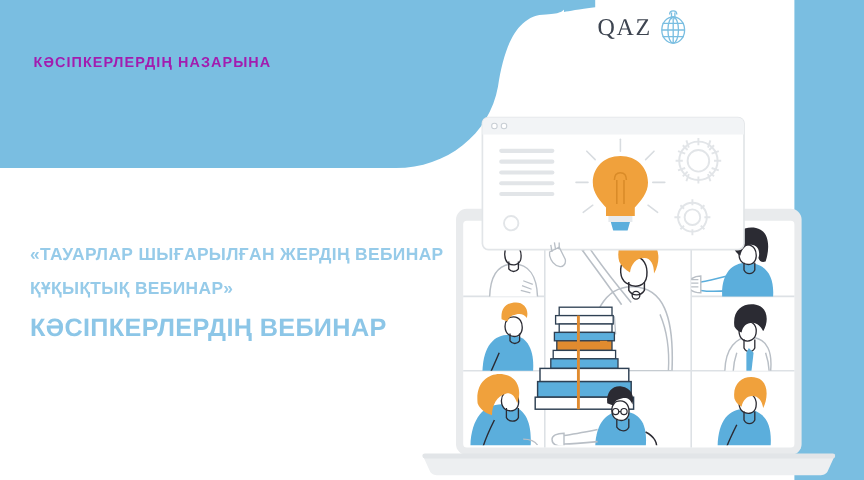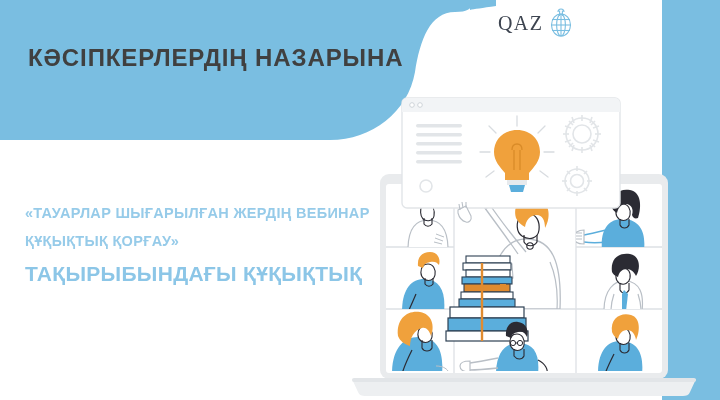--- a/index.html
+++ b/index.html
@@ -25,22 +25,22 @@
     width: 58px; height: 400px;
     background: #7ABEE1;
   }
 
   .banner-svg { position: absolute; left: 0; top: 0; }
 
   
   .banner-title {
     position: absolute;
     left: 28px; top: 46px;
-    color: #404040;
-    font-size: 24px;
+    color: #a21caf;
+    font-size: 12px;
     font-weight: bold;
     letter-spacing: 0.9px;
     line-height: 1;
     white-space: nowrap;
   }
 
   
   .title-block {
     position: absolute;
     left: 25px; top: 199px;
@@ -112,22 +112,22 @@
         <line x1="5" y1="11.5" x2="23" y2="11.5"></line>
         <line x1="4.6" y1="17" x2="23.4" y2="17"></line>
         <line x1="5" y1="22.5" x2="23" y2="22.5"></line>
         <line x1="14" y1="6" x2="14" y2="28"></line>
       </g>
     </svg>
   </div>
 
   <div class="title-block">
     <div class="title-line">«ТАУАРЛАР ШЫҒАРЫЛҒАН ЖЕРДІҢ ВЕБИНАР</div>
-    <div class="title-line">ҚҰҚЫҚТЫҚ ҚОРҒАУ»</div>
-    <div class="title-emph">ТАҚЫРЫБЫНДАҒЫ ҚҰҚЫҚТЫҚ</div>
+    <div class="title-line">ҚҰҚЫҚТЫҚ ВЕБИНАР»</div>
+    <div class="title-emph">КӘСІПКЕРЛЕРДІҢ ВЕБИНАР</div>
   </div>
 
   <svg class="illo" width="380" height="318" viewBox="0 0 380 318">
 
     <defs>
       <clipPath id="cellTL">
           <rect x="48" y="104" width="66" height="61"></rect>
         </clipPath>
       <clipPath id="cellML">
           <rect x="48" y="166" width="66" height="61"></rect>

